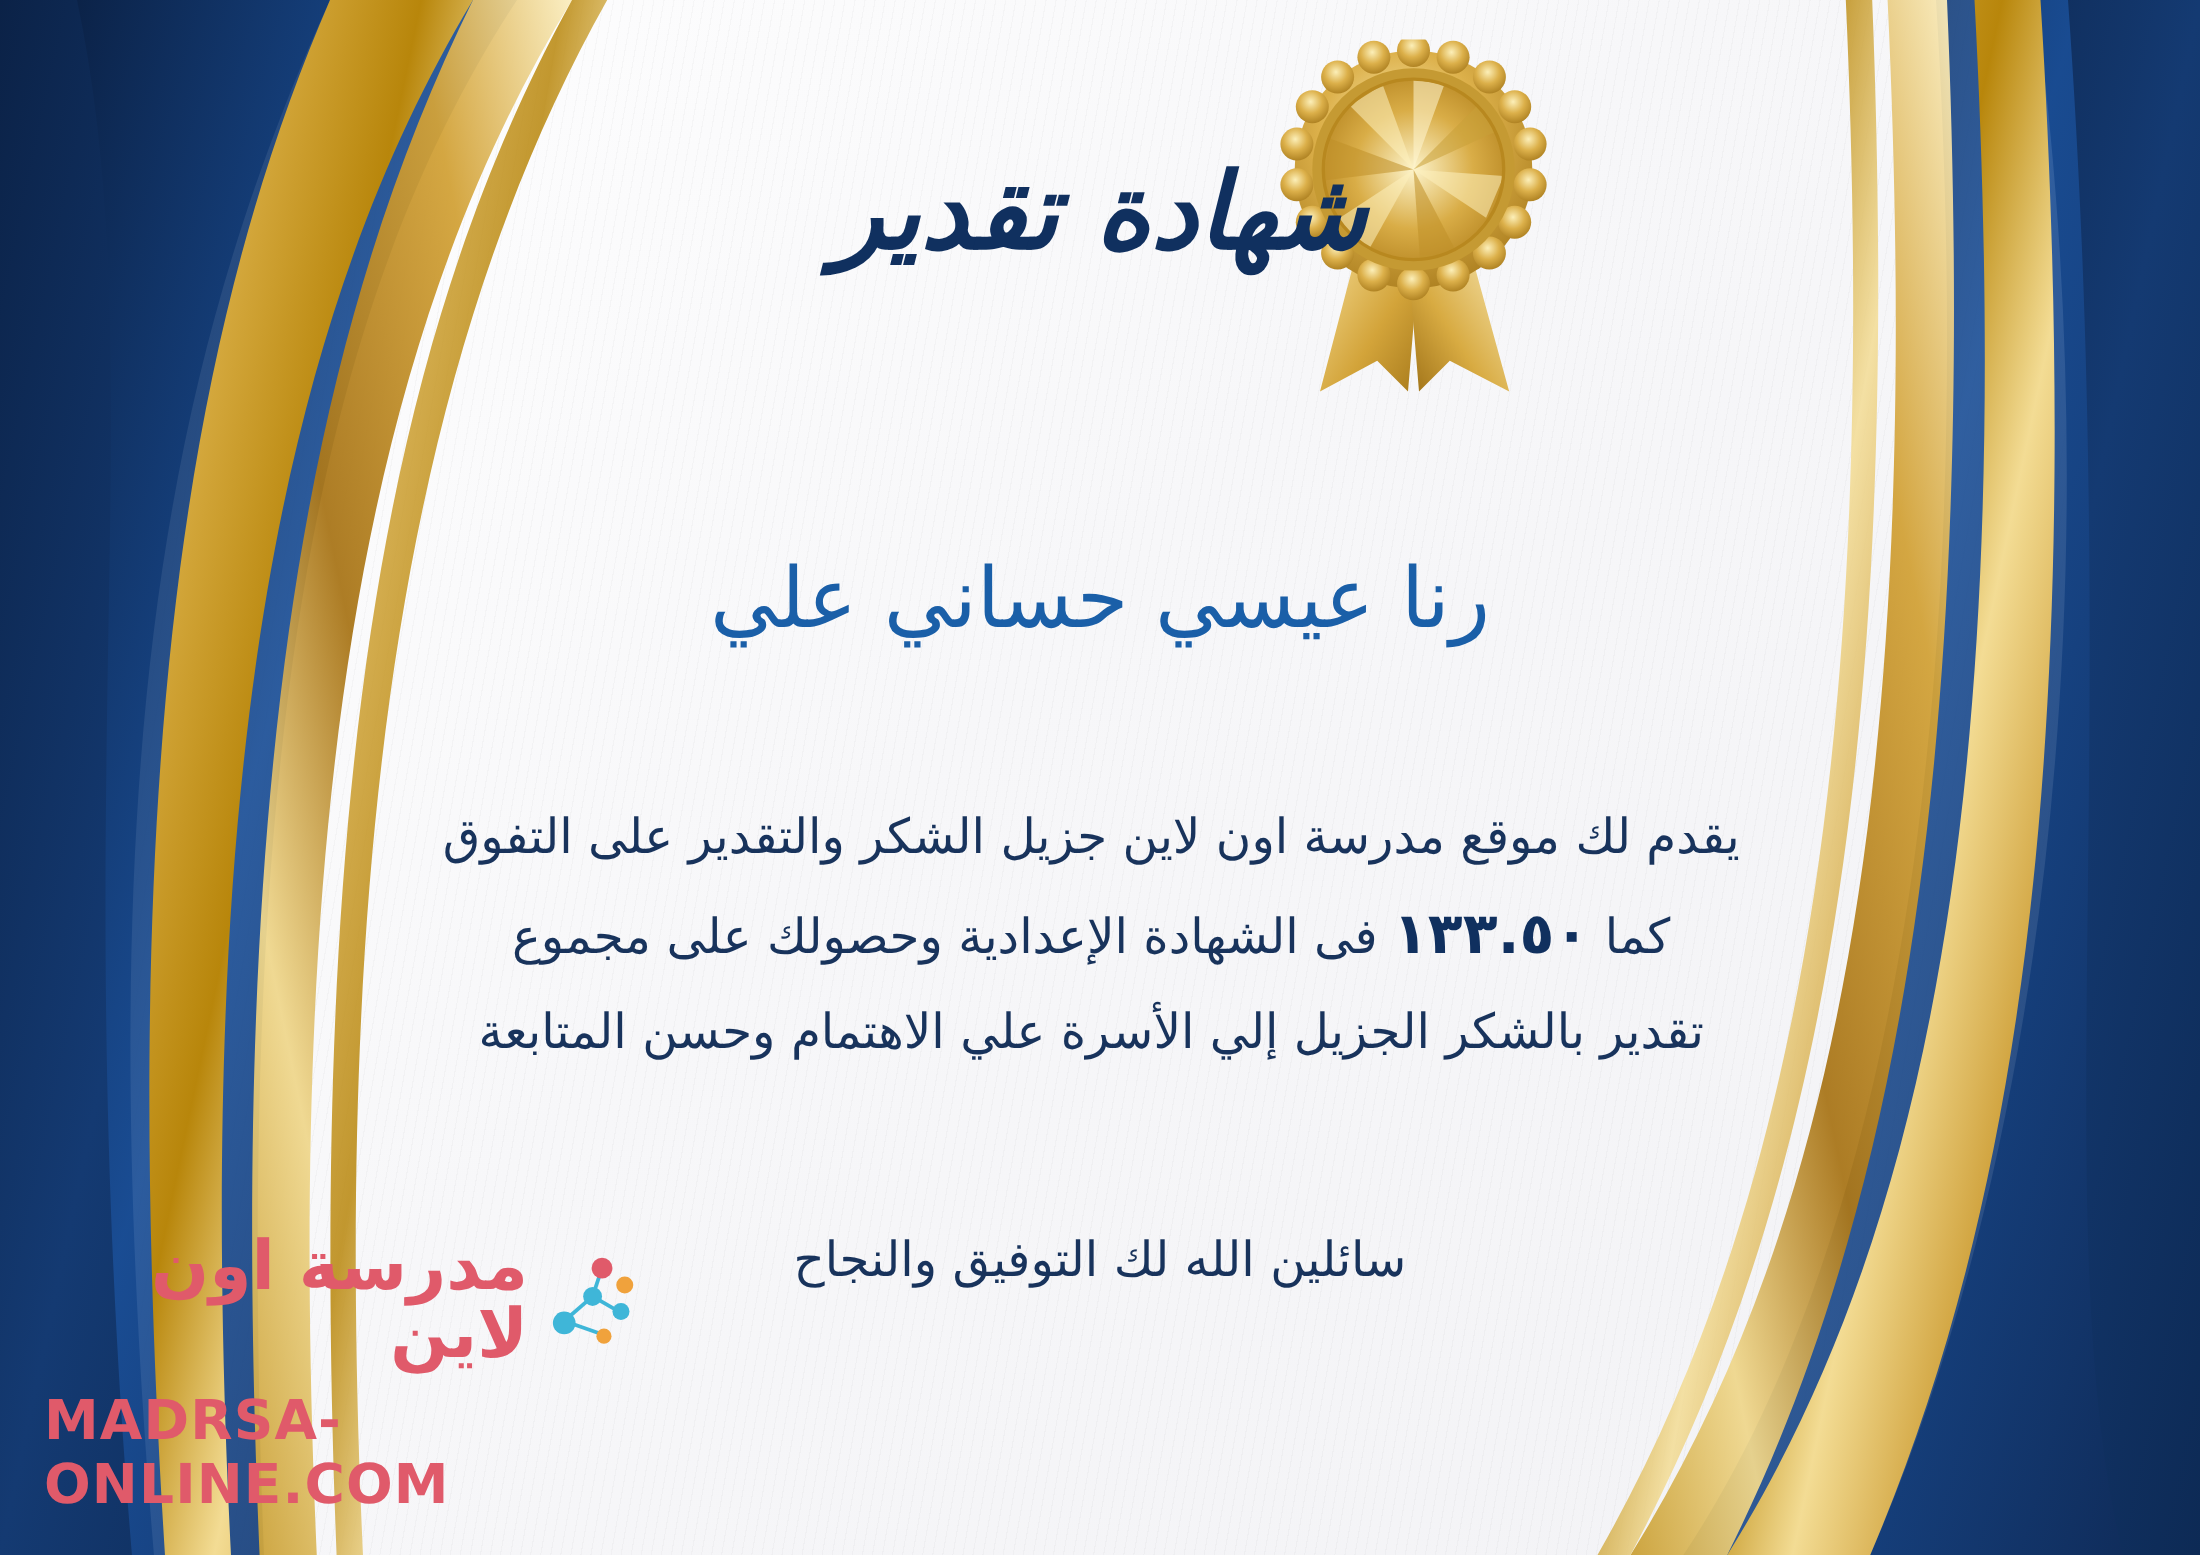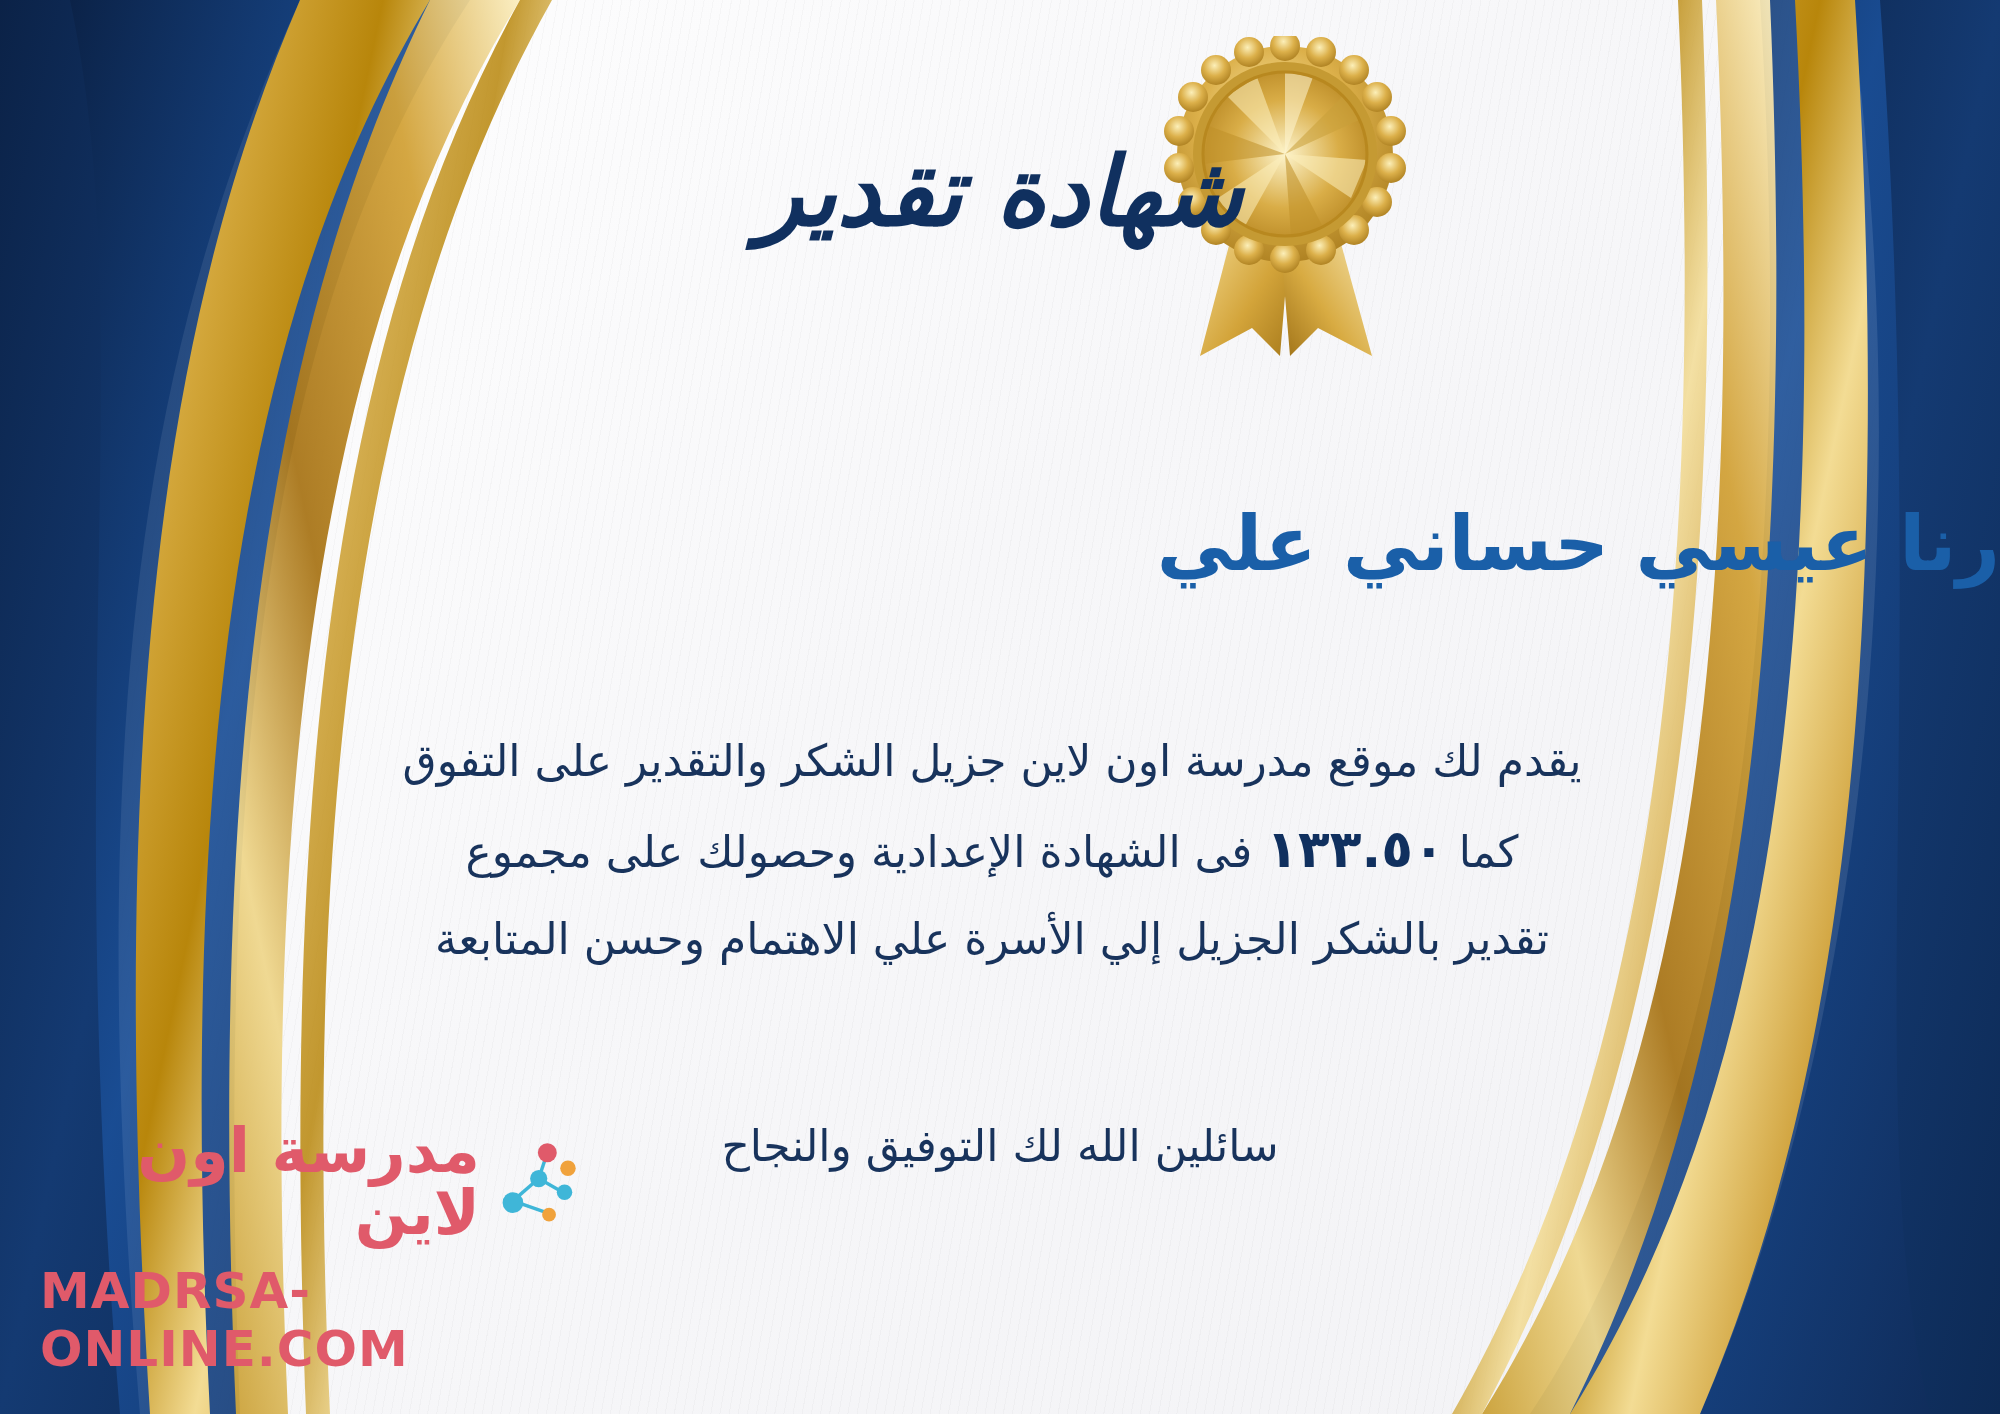--- a/index.html
+++ b/index.html
@@ -36,22 +36,23 @@
     font-size:96px;
     font-weight:bold;
     color:#10305f;
     letter-spacing:0px;
     line-height:1.1;
     font-style:italic;
   }
   .recipient{
     position:absolute;
     top:500px;left:0;right:0;
+    text-align:center;
     font-size:76px;
-    font-weight:bold;
+    font-weight:normal;
     color:#1a5fa8;
     line-height:1.15;
   }
   .body-text{
     position:absolute;
     top:720px;
     left:60px;right:76px;
     text-align:center;
     font-size:44px;
     color:#18335c;

